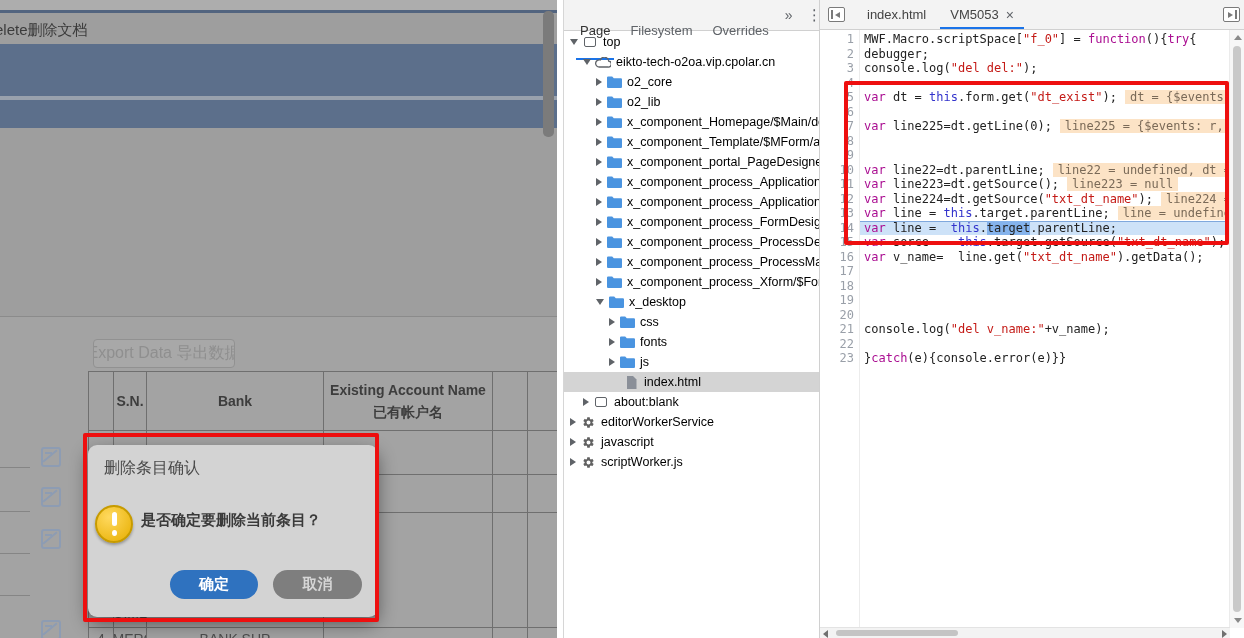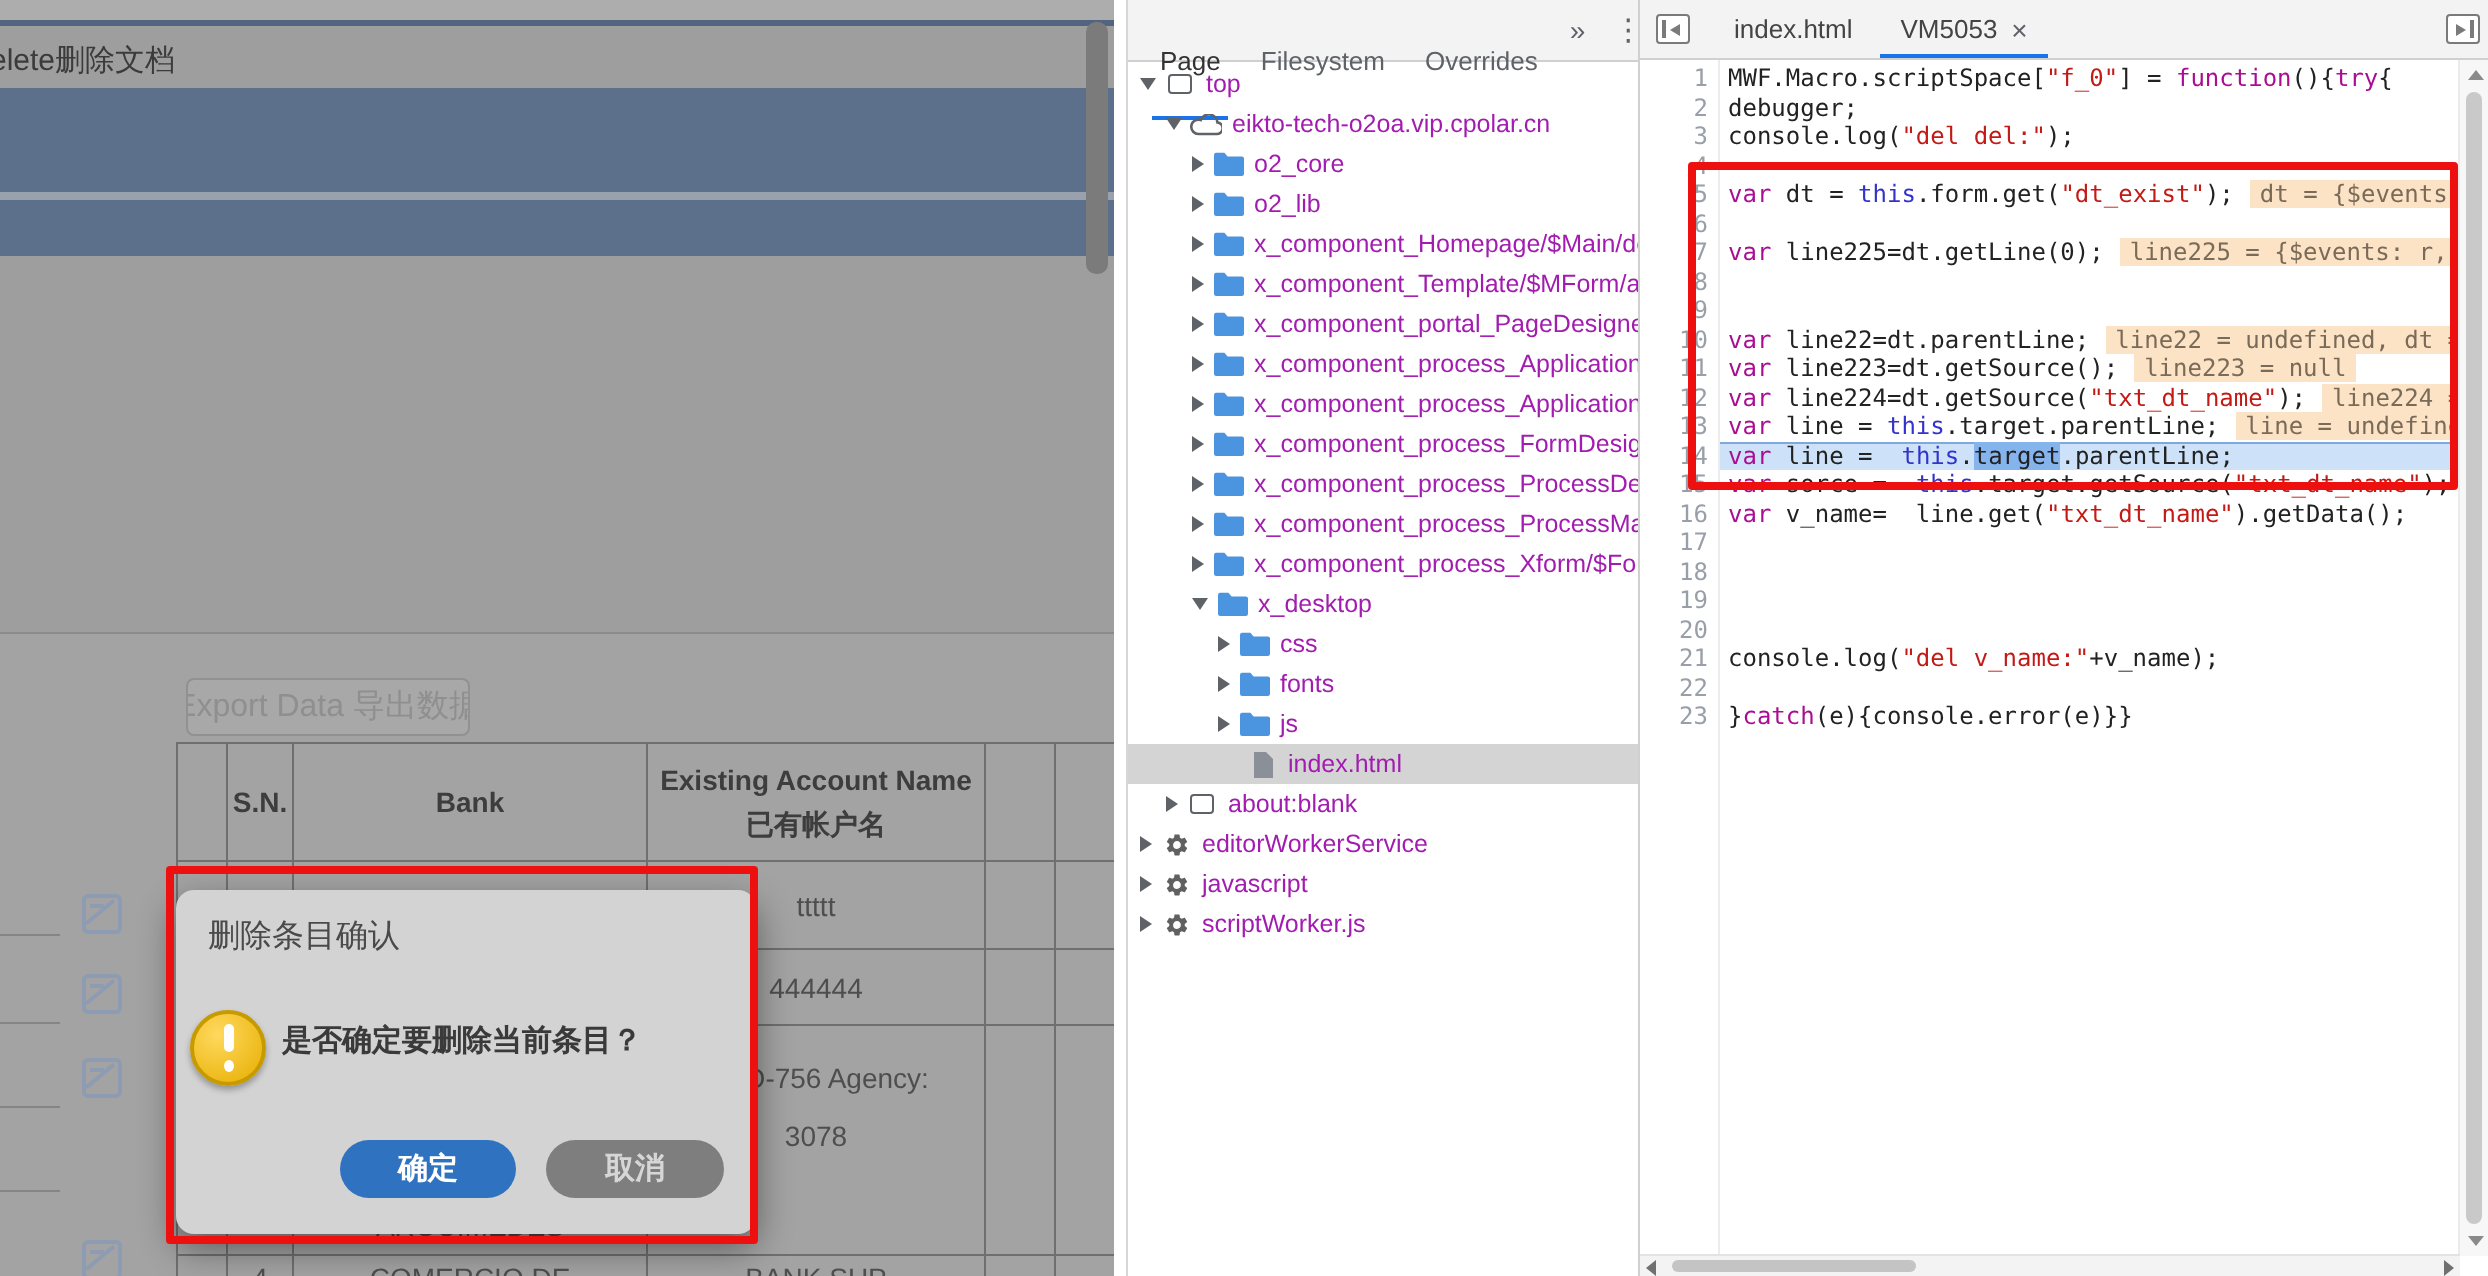--- a/index.html
+++ b/index.html
@@ -62,21 +62,21 @@
   .nav-toolbar{position:relative;height:30px;background:#f3f3f3;border-bottom:1px solid #d0d0d0;
     display:flex;align-items:center;padding:0 6px;}
   .nav-tab{position:relative;height:30px;display:flex;align-items:center;padding:15px 10px;
     font-size:13px;color:#5f6368;cursor:pointer;}
   .nav-tab.active{color:#333;}
   .nav-tab.active::after{content:"";position:absolute;left:6px;right:6px;bottom:0;height:2px;background:#1a73e8;}
   .nav-extra{font-size:14px;color:#5f6368;padding:0 6px;cursor:pointer;}
   .nav-menu{margin-left:auto;font-size:15px;color:#5f6368;padding:0 8px;cursor:pointer;}
 
   .tree{position:absolute;left:0;top:32px;right:0;}
-  .trow{height:20px;display:flex;align-items:center;font-size:12.5px;color:#a21caf;cursor:pointer;white-space:nowrap;overflow:hidden;}
+  .trow{height:20px;display:flex;align-items:center;font-size:12.5px;color:#000000;cursor:pointer;white-space:nowrap;overflow:hidden;}
   .trow.selrow{background:#d4d4d4;}
   .arr{width:0;height:0;display:inline-block;margin-right:4px;flex:none;}
   .arr.right{border-left:6px solid #5f6368;border-top:4px solid transparent;border-bottom:4px solid transparent;}
   .arr.down{border-top:6px solid #5f6368;border-left:4px solid transparent;border-right:4px solid transparent;}
   .arr.none{width:10px;}
   .tico{display:inline-flex;width:16px;height:14px;margin-right:5px;flex:none;align-items:center;justify-content:center;}
   .frame-ic{width:10px;height:8px;border:1.5px solid #5f6368;border-radius:2px;display:inline-block;}
 
   .editor{position:absolute;left:820px;top:0;width:424px;height:638px;background:#fff;}
   .etabs{position:relative;height:29px;background:#f3f3f3;border-bottom:1px solid #d0d0d0;
@@ -154,21 +154,20 @@
         <div class="tc th">
           <span>Existing Account Name</span>
           <span>已有帐户名</span>
         </div>
         <div class="tc th"></div>
         <div class="tc th"></div>
 
         <div class="tc"></div>
         <div class="tc"></div>
         <div class="tc"></div>
-        <div class="tc">ttttt</div>
         <div class="tc"></div>
         <div class="tc"></div>
 
         <div class="tc"></div>
         <div class="tc"></div>
         <div class="tc"></div>
         <div class="tc">444444</div>
         <div class="tc"></div>
         <div class="tc"></div>
 

